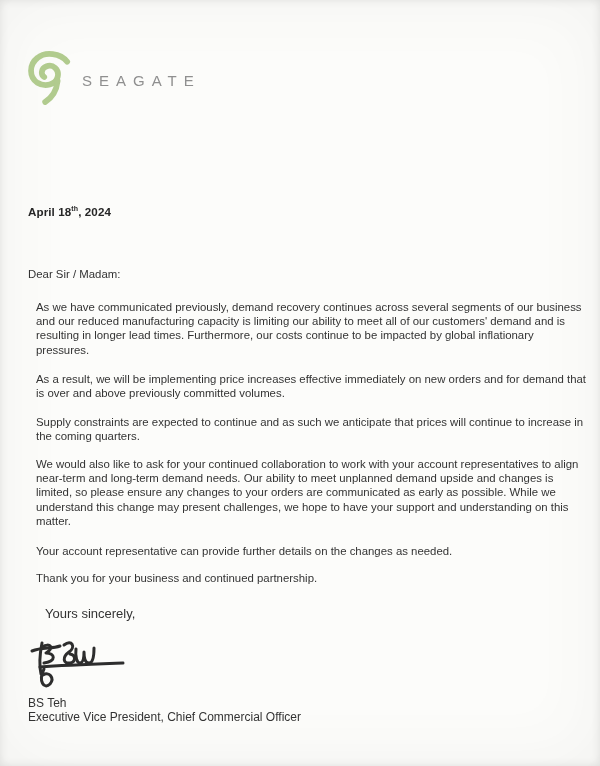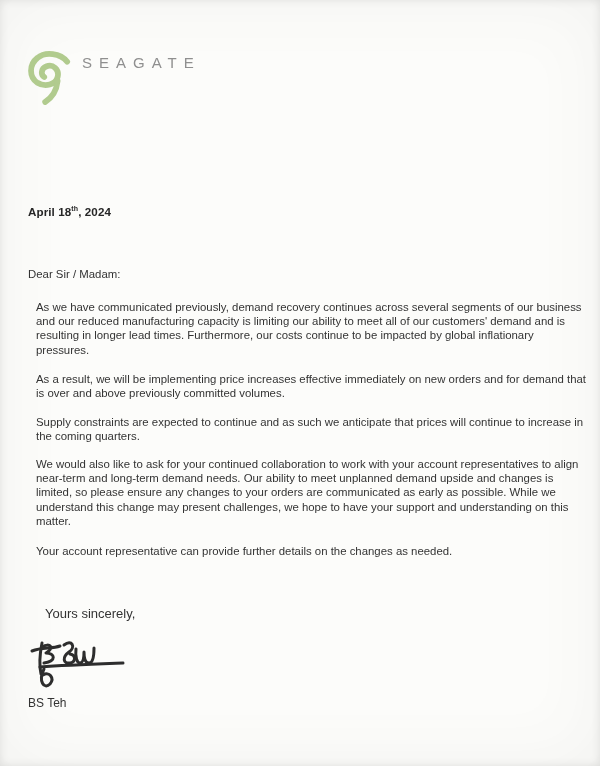--- a/index.html
+++ b/index.html
@@ -6,21 +6,21 @@
   .page{
     position:relative;
     width:600px;height:766px;
     background:#fcfcfa;
     font-family:"Liberation Sans", sans-serif;
     overflow:hidden;
     box-shadow: inset 0 0 10px rgba(0,0,0,.10), inset 0 0 70px rgba(80,80,80,.06);
   }
   .logo-row{
     position:absolute;left:26px;top:50px;
-    display:flex;
+    display:flex;align-items:center;
   }
   .swirl{width:46px;height:56px;display:block;}
   .wordmark{
     margin-left:10px;
     font-size:15px;
     letter-spacing:7px;
     color:#8f8f8f;
     margin-top:4px;
   }
   .sender{
@@ -74,32 +74,34 @@
 
   <div class="date"><span>April 18</span><sup>th</sup><span>, 2024</span></div>
 
   <div class="salutation">Dear Sir / Madam:</div>
 
   <p class="para" style="top:292px">As we have communicated previously, demand recovery continues across several segments of our business and our reduced manufacturing capacity is limiting our ability to meet all of our customers' demand and is resulting in longer lead times. Furthermore, our costs continue to be impacted by global inflationary pressures.</p>
   <p class="para" style="top:364px">As a result, we will be implementing price increases effective immediately on new orders and for demand that is over and above previously committed volumes.</p>
   <p class="para" style="top:407px">Supply constraints are expected to continue and as such we anticipate that prices will continue to increase in the coming quarters.</p>
   <p class="para" style="top:449px">We would also like to ask for your continued collaboration to work with your account representatives to align near-term and long-term demand needs.  Our ability to meet unplanned demand upside and changes is limited, so please ensure any changes to your orders are communicated as early as possible.  While we understand this change may present challenges, we hope to have your support and understanding on this matter.</p>
   <p class="para" style="top:536px">Your account representative can provide further details on the changes as needed.</p>
+  <p class="para" style="top:563px">Thank you for your business and continued partnership.</p>
 
   <div class="closing">Yours sincerely,</div>
 
   <svg class="signature" viewBox="0 0 112 60" aria-hidden="true">
     <g fill="none" stroke="#1c1c1c" stroke-width="3" stroke-linecap="round" stroke-linejoin="round" opacity="0.92">
       <path d="M 16 6 C 14 16 13 28 15 37"></path>
       <path d="M 16 10 C 24 5 29 11 20 16 C 29 16 31 24 18 26"></path>
       <path d="M 6 14 C 16 10 26 12 34 9"></path>
       <path d="M 38 8 C 46 2 50 10 43 15 C 36 20 37 27 44 26 C 50 25 50 18 44 17"></path>
       <path d="M 50 12 C 49 20 51 26 54 26 C 57 26 58 20 58 15 C 58 21 59 26 63 26 C 67 26 68 18 68 11"></path>
       <path d="M 14 30 C 40 28 70 27 97 26"></path>
       <path d="M 18 32 C 12 44 18 53 24 47 C 29 41 23 34 17 38"></path>
     </g>
   </svg>
 
   <div class="signer">
     <div>BS Teh</div>
+    <div>Executive Vice President, Chief Commercial Officer</div>
   </div>
 
 </div>
 
 </body></html>

